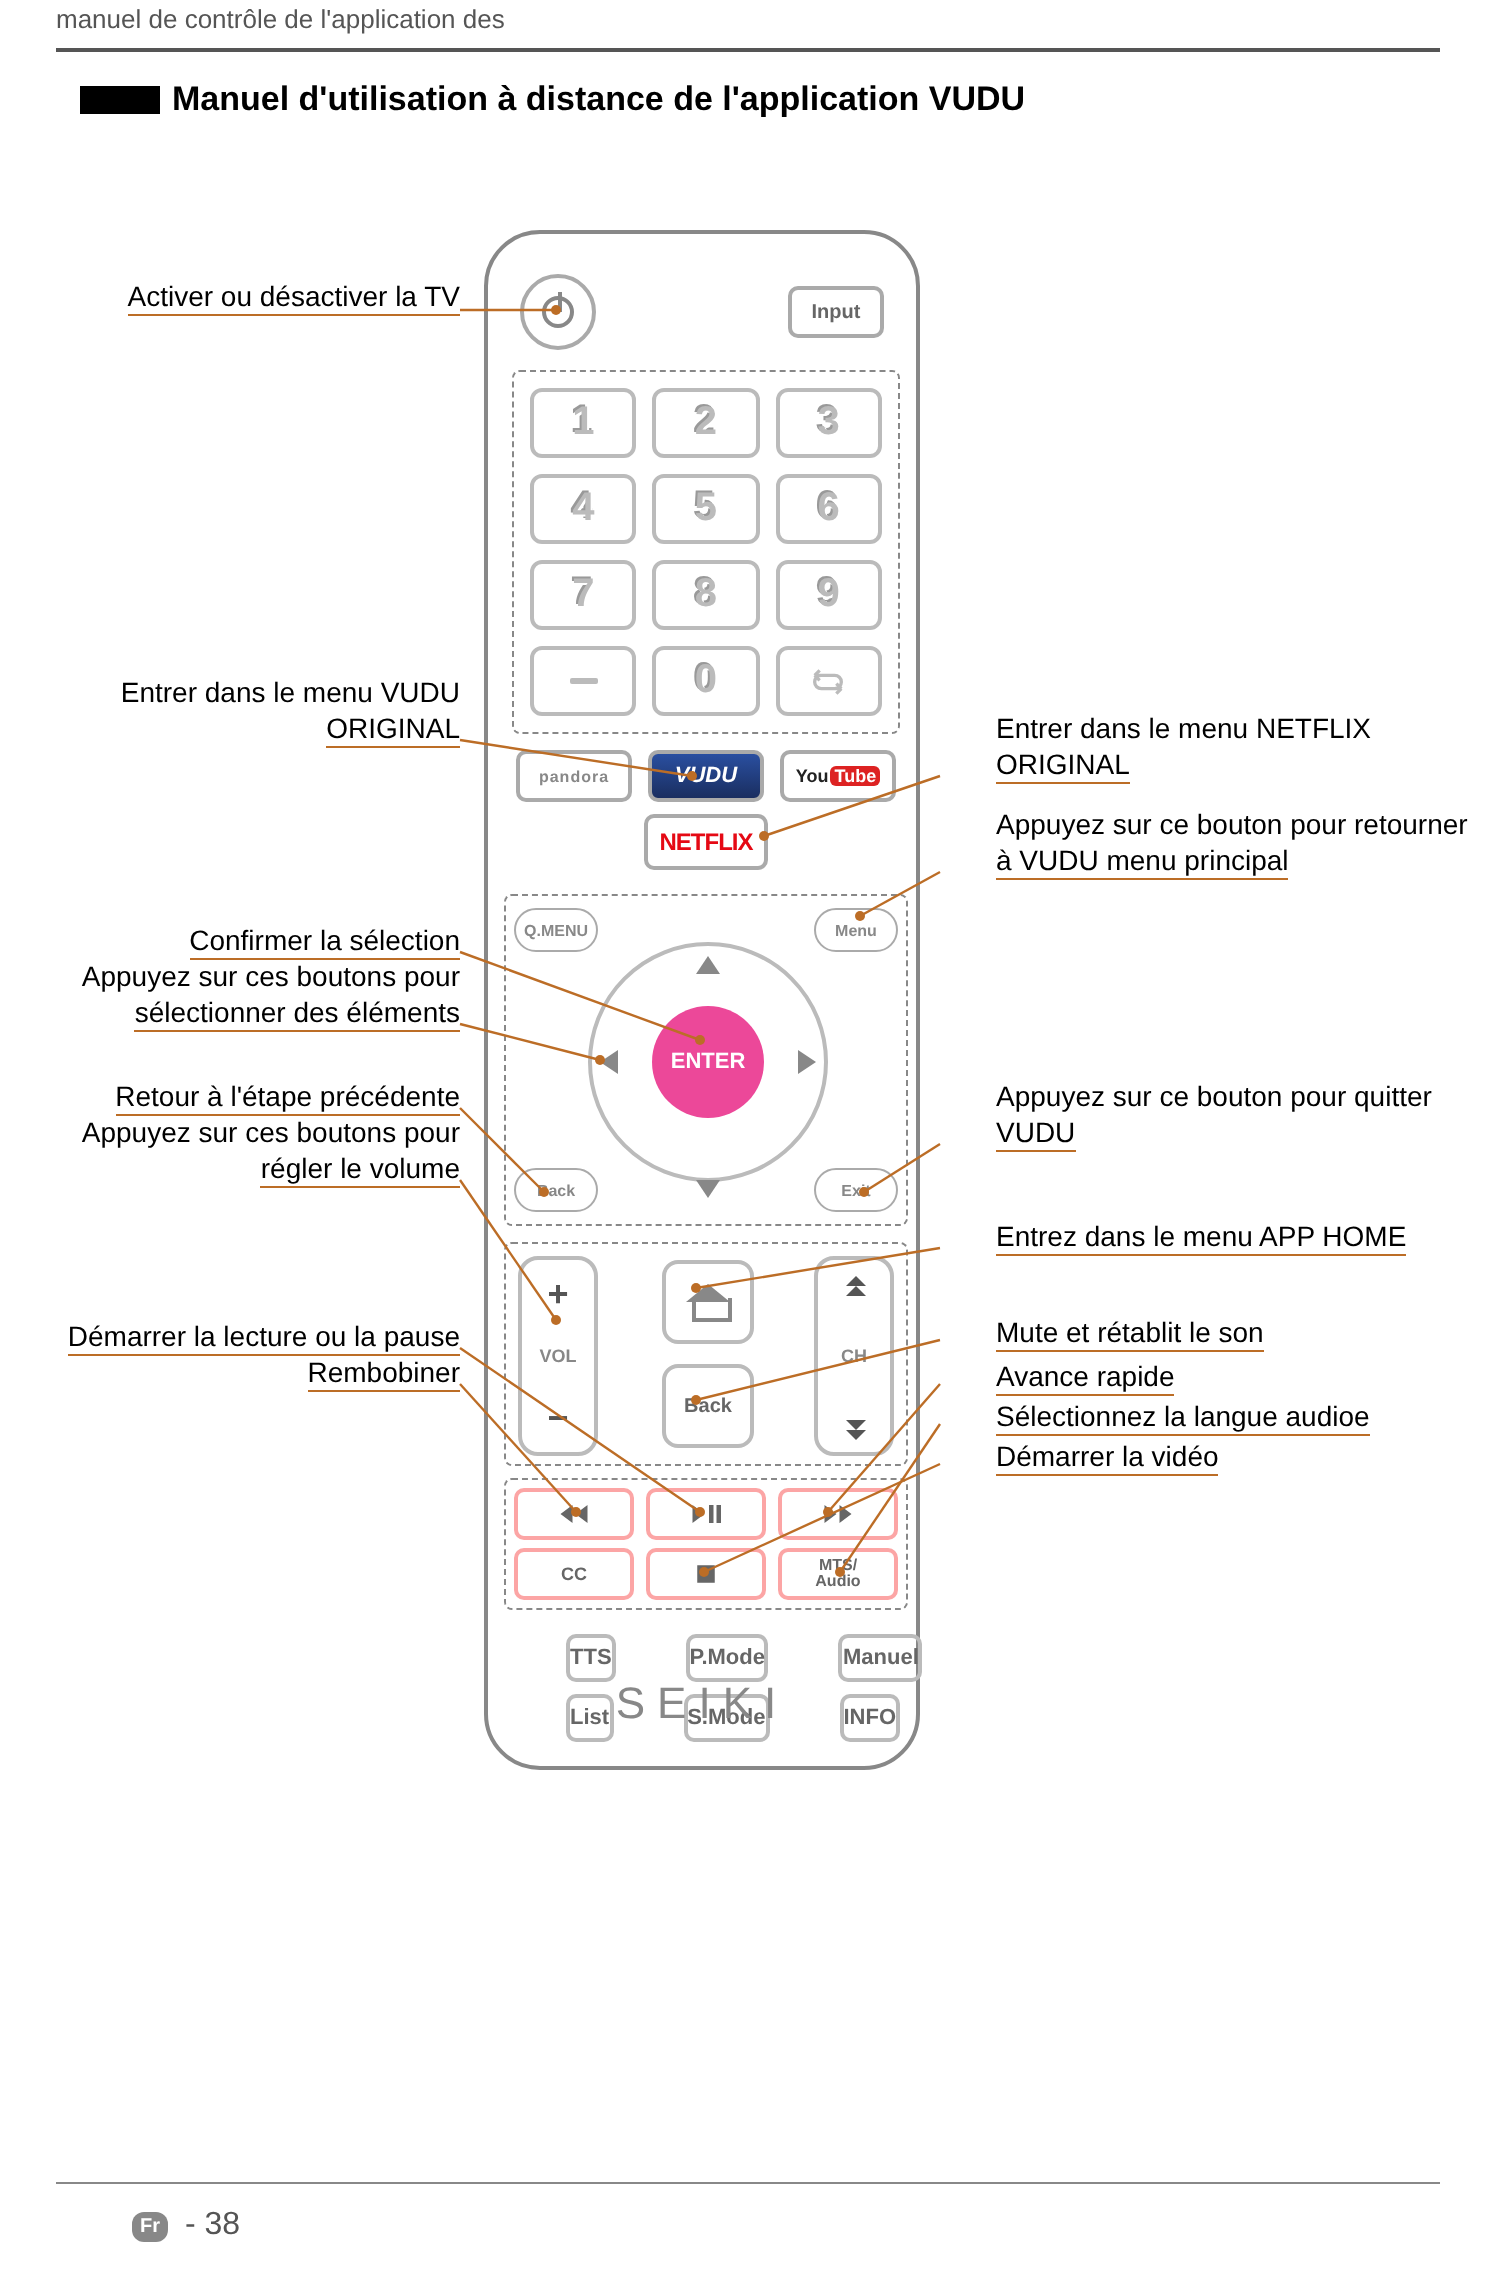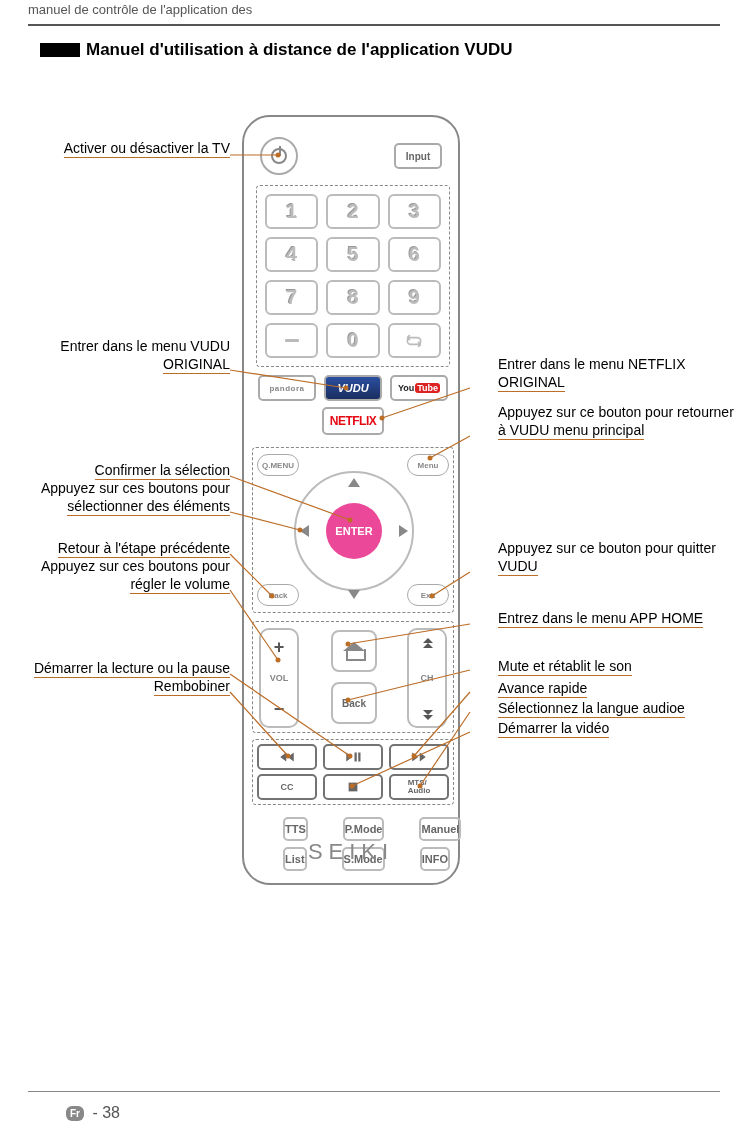--- a/index.html
+++ b/index.html
@@ -293,24 +293,24 @@
     width: 202px; height: 66px;
     padding: 4px;
   }
   .prow {
     display:flex; justify-content:space-between; gap:6px;
     margin-bottom:4px;
   }
   .pbtn {
     flex:1;
     height: 26px;
-    border: 2px solid #737373;
+    border: 2px solid #fca5a5;
     border-radius: 5px;
     display:flex; align-items:center; justify-content:center;
-    font-size: 9px; color:#666; font-weight:bold;
+    font-size: 9px; color:#666; font-weight:bold;text-align:center;
   }
   .pbtn svg { width: 18px; height: 14px; }
 
   .extra-row {
     position: absolute;
     left: 12px;
     width: 194px;
     display:flex; justify-content:space-between; gap:8px;
   }
   .extra1 { top: 700px; }

